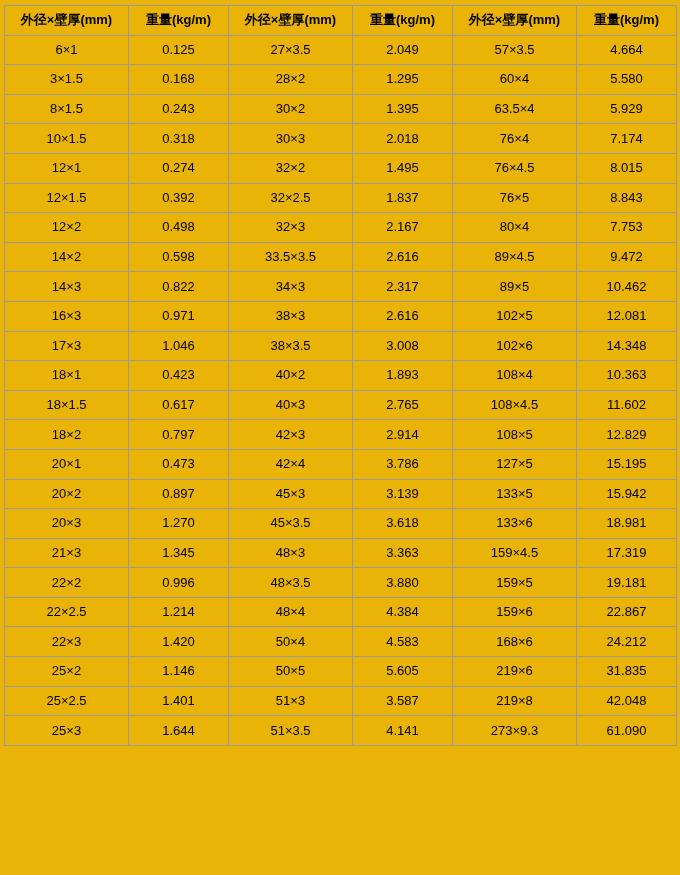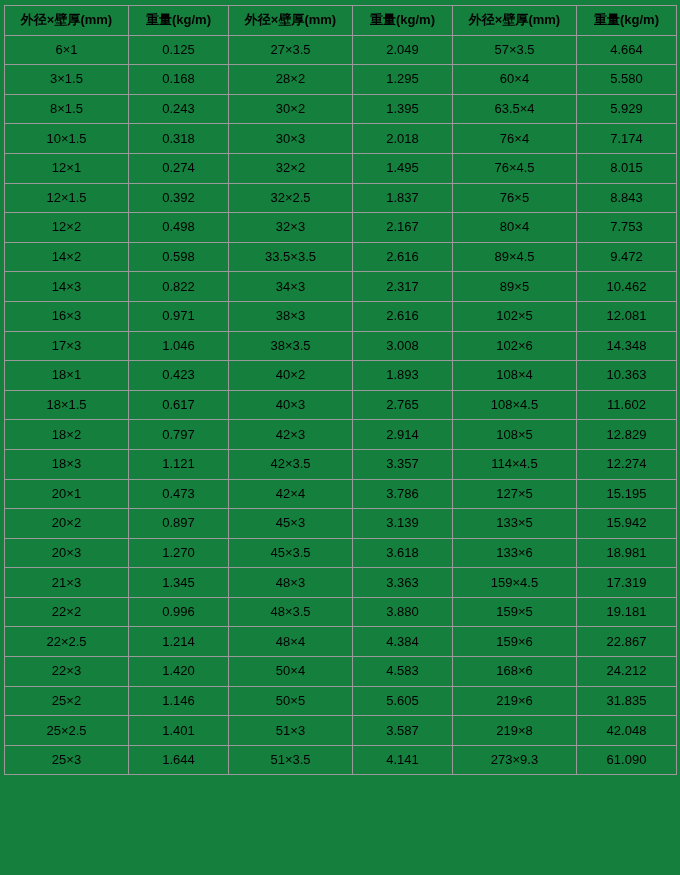--- a/index.html
+++ b/index.html
@@ -11,21 +11,21 @@
     width: 680px;
     height: 875px;
     font-family: "Liberation Sans", "DejaVu Sans", sans-serif;
     color: #000000;
   }
   .sheet {
     width: 680px;
     height: 875px;
     box-sizing: border-box;
     padding: 5px 4px 4px 4px;
-    background: #15803d;
+    background: #eab308;
   }
   table.pipe-table {
     border-collapse: collapse;
     width: 672px;
     table-layout: fixed;
   }
   table.pipe-table th,
   table.pipe-table td {
     border: 1px solid #9a9a9a;
     text-align: center;
@@ -176,28 +176,20 @@
           <td>11.602</td>
         </tr>
         <tr>
           <td>18×2</td>
           <td>0.797</td>
           <td>42×3</td>
           <td>2.914</td>
           <td>108×5</td>
           <td>12.829</td>
         </tr>
-        <tr class="sep-top">
-          <td>18×3</td>
-          <td>1.121</td>
-          <td>42×3.5</td>
-          <td>3.357</td>
-          <td>114×4.5</td>
-          <td>12.274</td>
-        </tr>
         <tr>
           <td>20×1</td>
           <td>0.473</td>
           <td>42×4</td>
           <td>3.786</td>
           <td>127×5</td>
           <td>15.195</td>
         </tr>
         <tr>
           <td>20×2</td>

